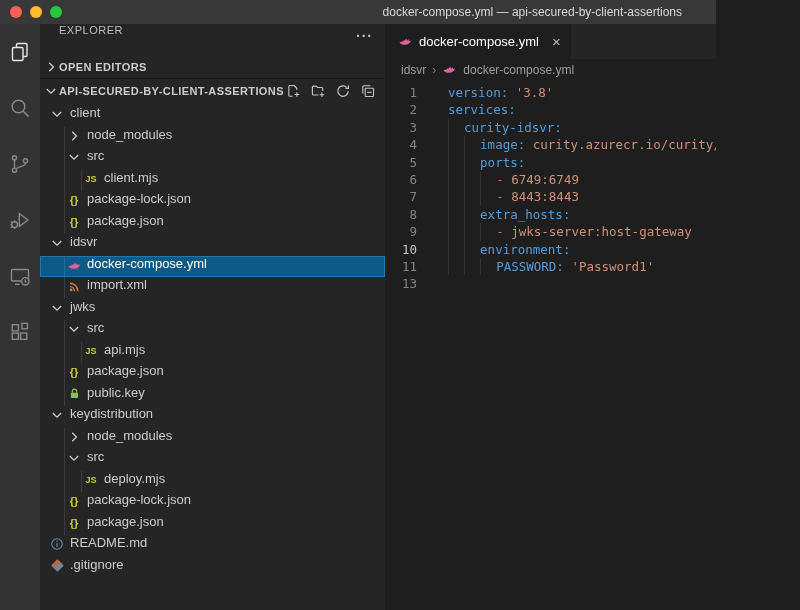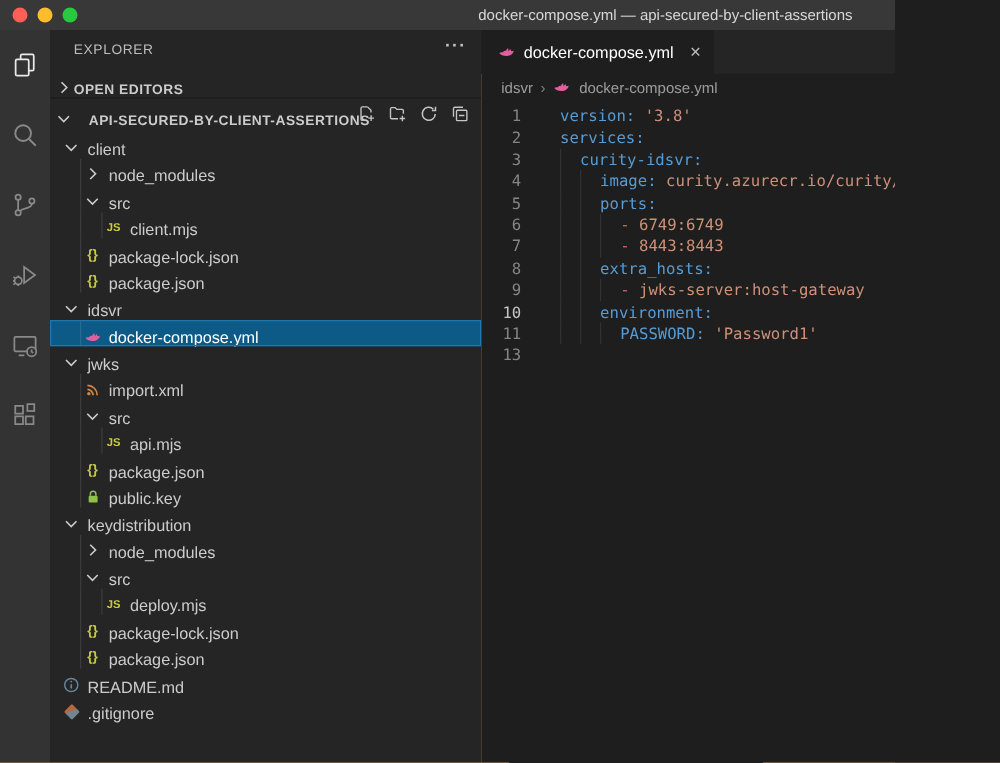--- a/index.html
+++ b/index.html
@@ -14,32 +14,32 @@
   .light.green{background:var(--c-tl-green,#28c840);}
   .win-title{position:absolute;right:34px;top:0;line-height:24px;font-size:12px;color:#d8d8d8;white-space:nowrap;}
   
   .main{display:flex;height:586px;}
   .activitybar{width:40px;background:#333333;flex:none;display:flex;flex-direction:column;}
   .ab-item{height:56px;display:flex;align-items:center;justify-content:center;color:#898989;cursor:pointer;}
   .ab-item.active{color:#e9e9e9;}
   .ab-item svg{display:block;}
   
   .sidebar{width:345px;flex:none;background:#252526;color:#cccccc;display:flex;flex-direction:column;overflow:hidden;}
-  .sb-title{height:32px;flex:none;display:flex;align-items:center;padding:0 12px 0 19px;font-size:11px;
+  .sb-title{height:32px;flex:none;display:flex;align-items:flex-start;padding:0 12px 0 19px;font-size:11px;
             letter-spacing:.5px;color:#bdbdbd;position:relative;}
   .sb-more{position:absolute;right:12px;top:4px;font-size:14px;font-weight:bold;color:#c5c5c5;cursor:pointer;letter-spacing:1px;}
-  .sb-row{height:22px;flex:none;display:flex;align-items:flex-end;font-size:11px;font-weight:bold;
+  .sb-row{height:22px;flex:none;display:flex;align-items:center;font-size:11px;font-weight:bold;
           color:#cccccc;letter-spacing:.4px;padding-left:3px;cursor:pointer;}
-  .sb-row.workspace{height:24px;border-top:1px solid rgba(0,0,0,.28);position:relative;gap:12px;}
+  .sb-row.workspace{height:24px;border-top:1px solid rgba(0,0,0,.28);position:relative;}
   .sb-chev{width:16px;height:16px;flex:none;display:flex;align-items:center;justify-content:center;}
   .ws-actions{position:absolute;right:8px;top:0;height:100%;display:flex;align-items:center;gap:7px;}
   .ws-actions .act{width:18px;height:18px;display:flex;align-items:center;justify-content:center;color:#c5c5c5;cursor:pointer;}
   
   .tree{flex:1;padding-top:2px;overflow:hidden;}
-  .trow{height:21.5px;display:flex;align-items:flex-end;padding-left:8px;font-size:13px;color:#cccccc;cursor:pointer;white-space:nowrap;}
+  .trow{height:21.5px;display:flex;align-items:flex-start;padding-left:8px;font-size:13px;color:#cccccc;cursor:pointer;white-space:nowrap;}
   .trow.selected{background:var(--c-selection,#0e5a87);outline:1px solid #1f77ae;outline-offset:-1px;color:#ffffff;}
   .tguide{width:16px;align-self:stretch;flex:none;border-right:1px solid rgba(255,255,255,.10);}
   .tslot{width:18px;height:18px;flex:none;display:flex;align-items:center;justify-content:center;}
   .tlabel{margin-left:4px;}
   .fi-js{color:#cbcb41;font-weight:bold;font-size:9px;}
   .fi-json{color:#cbcb41;font-weight:bold;font-size:11px;}
   .gitd{width:9px;height:9px;border-radius:1px;transform:rotate(45deg);
         background:linear-gradient(115deg,#b8683f 45%,#718491 45%);}
   
   .editor{flex:1;display:flex;flex-direction:column;background:#1e1e1e;min-width:0;}
@@ -243,36 +243,36 @@
           <div class="trow selected">
             <span class="tguide"></span>
             <span class="tslot">
               <svg width="15" height="15" viewBox="0 0 16 16">
                 <path fill="#e0609f" d="M1.5 10c1.2 1.7 3.4 2.6 6.1 2.6 3.3 0 5.8-1.8 6.2-4.5l-2 .4-.8-1.9-1.4 1.7c-.5-.7-.6-1.5-.4-2.3-1 .3-1.7 1.1-1.9 2.1-1.2-.1-2.4.5-3.1 1.4-1-.2-2 .1-2.7.5z"></path>
               </svg>
             </span>
             <span class="tlabel">docker-compose.yml</span>
           </div>
           <div class="trow">
-            <span class="tslot">
-              <svg width="16" height="16" viewBox="0 0 16 16" fill="none" stroke="currentColor" stroke-width="1.3">
-                <path d="M3.8 6l4.2 4.2L12.2 6"></path>
-              </svg>
-            </span>
-            <span class="tlabel">jwks</span>
-          </div>
-          <div class="trow">
             <span class="tguide"></span>
             <span class="tslot">
               <svg width="13" height="13" viewBox="0 0 16 16">
                 <circle cx="3.8" cy="12.2" r="1.7" fill="#d28445"></circle>
                 <path d="M2.4 8.1a5.6 5.6 0 015.5 5.6M2.4 4a9.7 9.7 0 019.6 9.7" fill="none" stroke="#d28445" stroke-width="1.7"></path>
               </svg>
             </span>
             <span class="tlabel">import.xml</span>
+          </div>
+          <div class="trow">
+            <span class="tslot">
+              <svg width="16" height="16" viewBox="0 0 16 16" fill="none" stroke="currentColor" stroke-width="1.3">
+                <path d="M3.8 6l4.2 4.2L12.2 6"></path>
+              </svg>
+            </span>
+            <span class="tlabel">jwks</span>
           </div>
           <div class="trow">
             <span class="tguide"></span>
             <span class="tslot">
               <svg width="16" height="16" viewBox="0 0 16 16" fill="none" stroke="currentColor" stroke-width="1.3">
                 <path d="M3.8 6l4.2 4.2L12.2 6"></path>
               </svg>
             </span>
             <span class="tlabel">src</span>
           </div>

